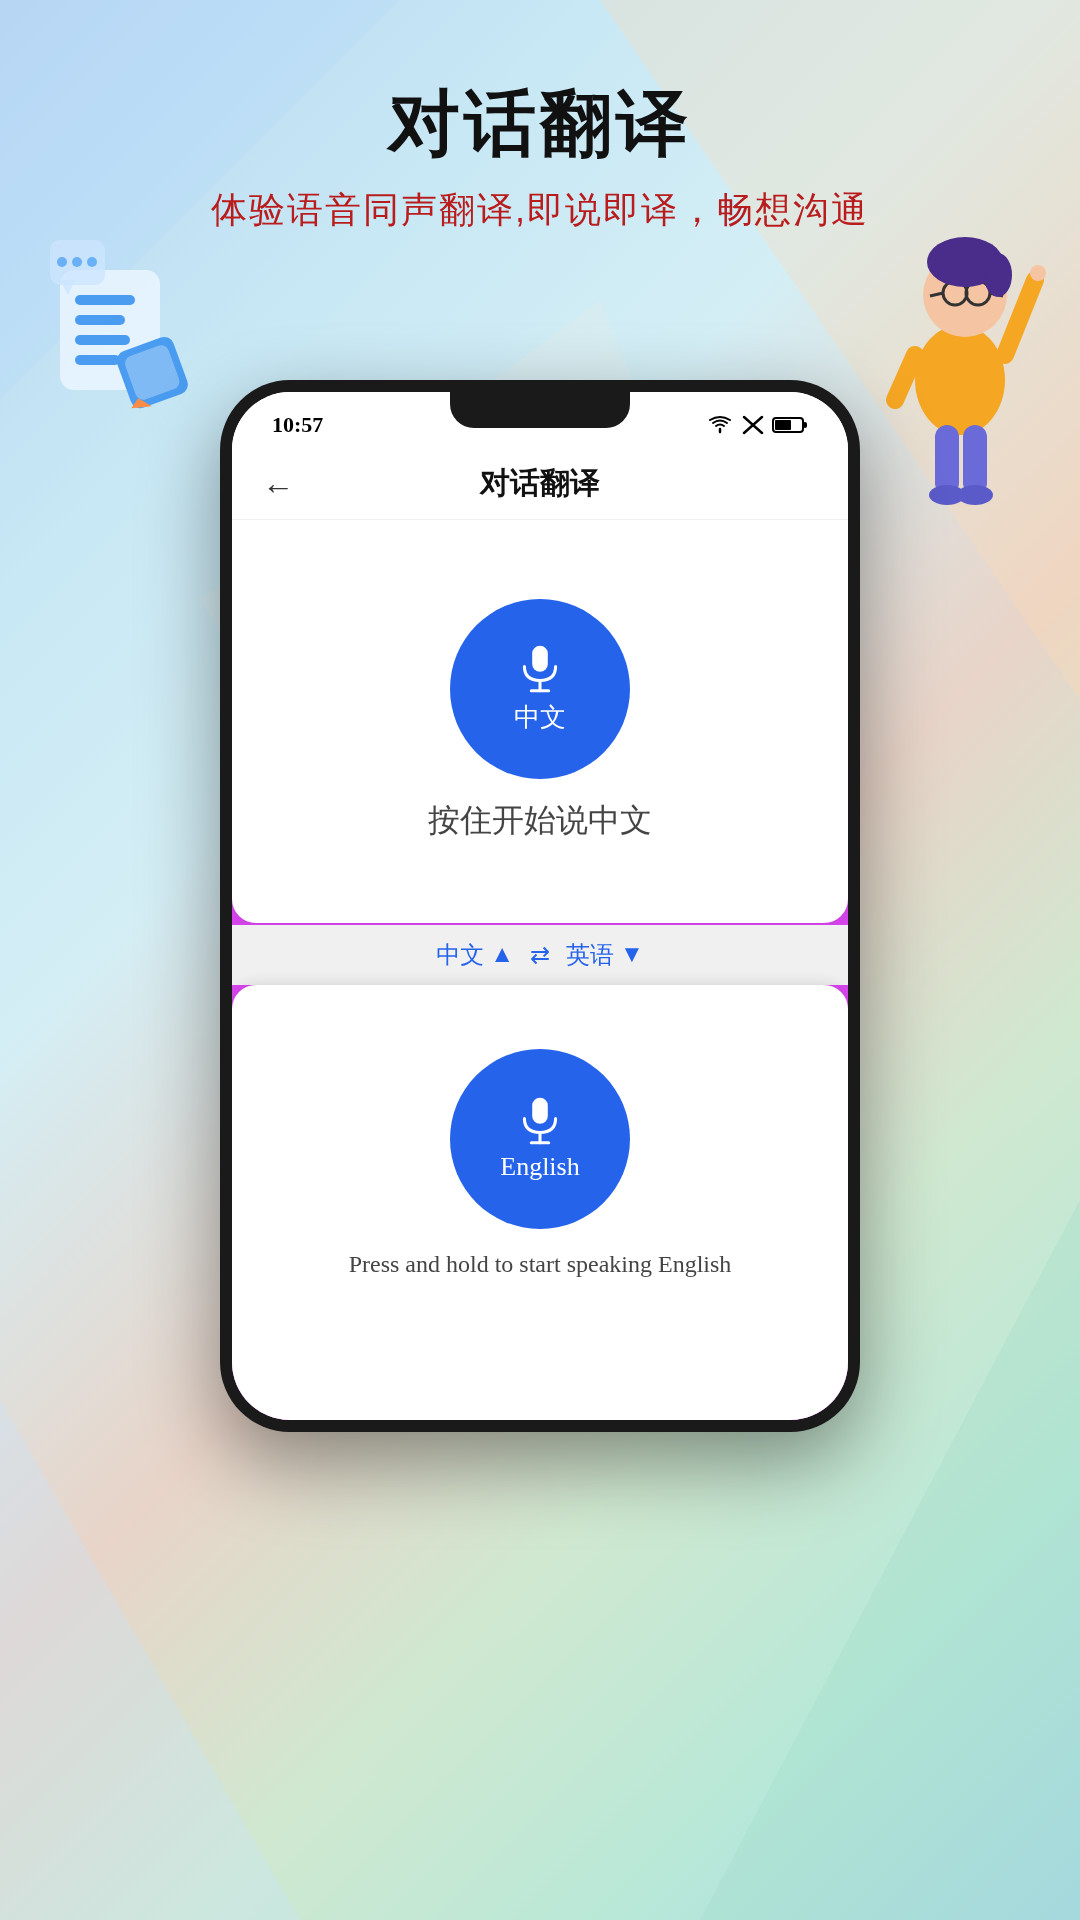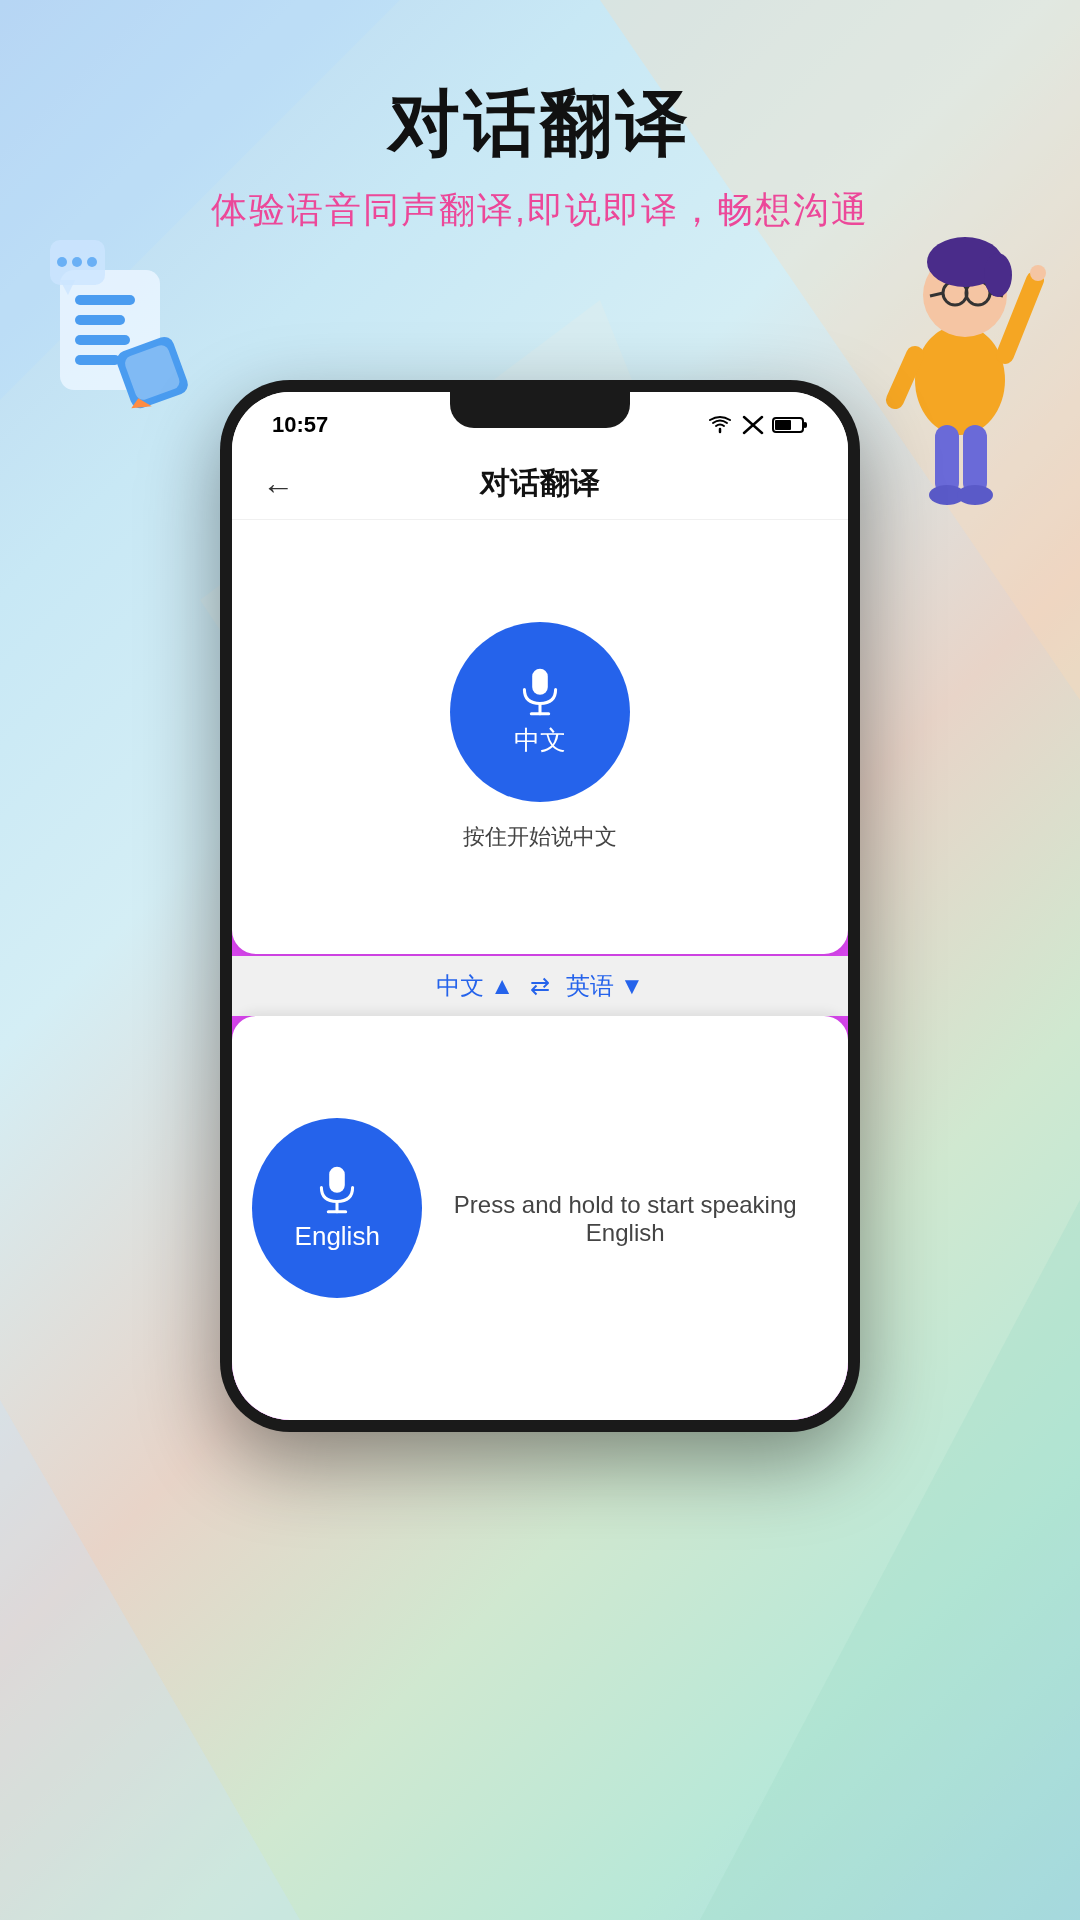--- a/index.html
+++ b/index.html
@@ -44,21 +44,21 @@
     .page-title {
       font-size: 72px;
       font-weight: 900;
       color: #111;
       letter-spacing: 4px;
       line-height: 1.2;
     }
 
     .page-subtitle {
       font-size: 36px;
-      color: #ec4899;
+      color: #b91c1c;
       margin-top: 20px;
       letter-spacing: 2px;
     }
 
     
     .deco-character {
       position: absolute;
       top: 200px;
       right: 20px;
       z-index: 10;
@@ -67,20 +67,21 @@
     }
 
     
     .phone-container {
       position: absolute;
       top: 380px;
       left: 50%;
       transform: translateX(-50%);
       z-index: 20;
       width: 640px;
+      font-family: Liberation Serif, serif;
     }
 
     
     .phone-frame {
       background: #1a1a1a;
       border-radius: 70px;
       padding: 12px;
       box-shadow: 0 30px 80px rgba(0,0,0,0.4);
       position: relative;
     }
@@ -203,21 +204,21 @@
       margin-bottom: 20px;
     }
 
     .mic-label {
       color: white;
       font-size: 26px;
       font-weight: 500;
     }
 
     .panel-hint {
-      font-size: 22px;
+      font-size: 32px;
       color: #444;
       text-align: center;
     }
 
     
     .lang-switcher {
       background: #f0f0f0;
       height: 60px;
       display: flex;
       align-items: center;
@@ -239,24 +240,24 @@
       font-size: 24px;
       color: #2563eb;
       cursor: pointer;
     }
 
     
     .panel-bottom {
       background: #fff;
       flex: 1;
       display: flex;
-      flex-direction: row;
-      align-items: center;
-      justify-content: flex-end;
-      padding: 40px 20px;
+      flex-direction: column;
+      align-items: center;
+      justify-content: flex-start;
+      padding: 64px 20px;
       min-height: 340px;
       border-radius: 24px 24px 0 0;
       box-shadow: 0 -4px 12px rgba(0,0,0,0.08);
     }
 
     .panel-hint-bottom {
       font-size: 24px;
       color: #444;
       text-align: center;
       margin-top: 2px;

